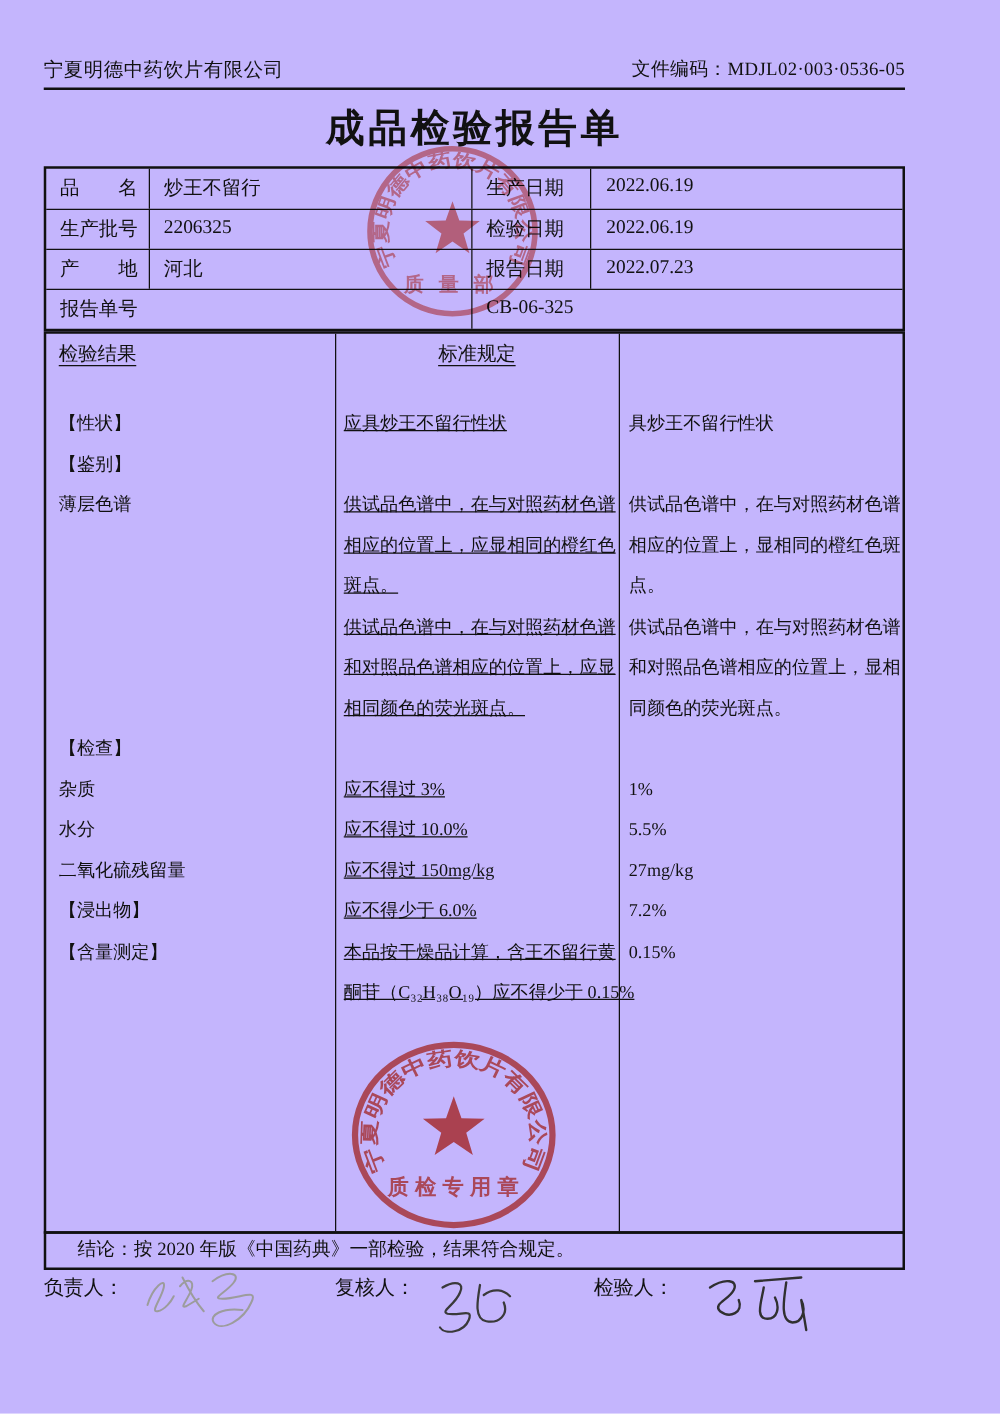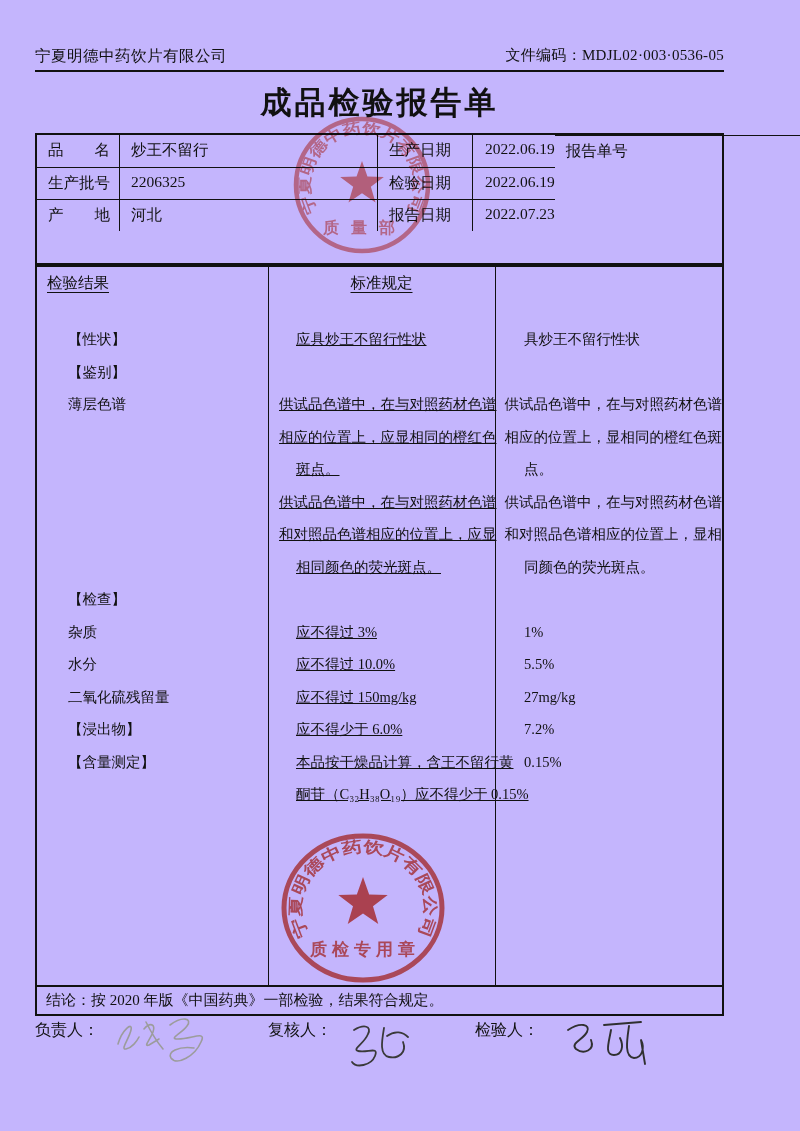--- a/index.html
+++ b/index.html
@@ -22,21 +22,21 @@
 
   .page-title {
     position:absolute; left:35px; top:82px; width:689px;
     text-align:center; font-family:"Liberation Sans","DejaVu Sans",sans-serif;
     font-size:31px; font-weight:700; letter-spacing:3px;
   }
 
   
   .info-table {
     position:absolute; left:35px; top:133px; width:689px; height:132px;
-    border:2px solid #111; display:flex; flex-direction:row;
+    border:2px solid #111; display:flex; flex-direction:column;
     font-size:15.5px;
   }
   #info-rows { display:flex; flex-direction:column; }
   .irow { display:flex; height:32px; }
   #info-rows .irow + .irow, .report-row { border-top:1px solid #111; }
   .report-row { flex:1; display:flex; }
   .ic { padding:5px 0 0 11px; white-space:nowrap; }
   .ic + .ic { border-left:1px solid #111; }
   .ic.w-lab  { width:82px;  }
   .ic.w-val  { width:258px; }
@@ -51,29 +51,29 @@
     border:2px solid #111;
   }
   .vline { position:absolute; top:0; bottom:0; width:1px; background:#111; }
   .vline.v1 { left:231px; } .vline.v2 { left:458px; }
   .mheaders { position:absolute; top:6px; left:0; right:0; display:flex; font-size:15.5px; }
   .mh { text-decoration:underline; text-underline-offset:4px; white-space:nowrap; }
   .mh-wrap1 { width:231px; padding-left:10px; }
   .mh-wrap2 { width:227px; text-align:center; }
   .mh-wrap3 { flex:1; text-align:center; }
   #tlines { position:absolute; top:56px; left:0; right:0; }
-  .tline { display:flex; height:32.5px; line-height:32.5px; font-size:14.5px; white-space:nowrap;margin-left:21px; }
+  .tline { display:flex; height:32.5px; line-height:32.5px; font-size:14.5px; white-space:nowrap; }
   .tc1 { width:231px; padding-left:10px; }
   .tc2 { width:227px; padding-left:7px;text-decoration:underline; }
   .tc3 { flex:1; padding-left:8px; }
 
   
   .conclusion-row {
     position:absolute; left:35px; top:985px; width:689px; height:31px;
-    border:2px solid #111; font-size:15px; line-height:26px; padding-left:9px;
+    border:2px solid #111; font-size:15px; line-height:26px; padding-left:25px;
     background:transparent;
   }
 
   
   .sig-label { position:absolute; top:1020px; font-size:16px; white-space:nowrap; }
   .sig-label.s1 { left:35px; } .sig-label.s2 { left:268px; } .sig-label.s3 { left:475px; }
   .sig { position:absolute; }
   .sig path { fill:none; stroke-linecap:round; stroke-linejoin:round; }
   .sig.sv1 { left:112px; top:1008px; }
   .sig.sv2 { left:338px; top:1016px; }

